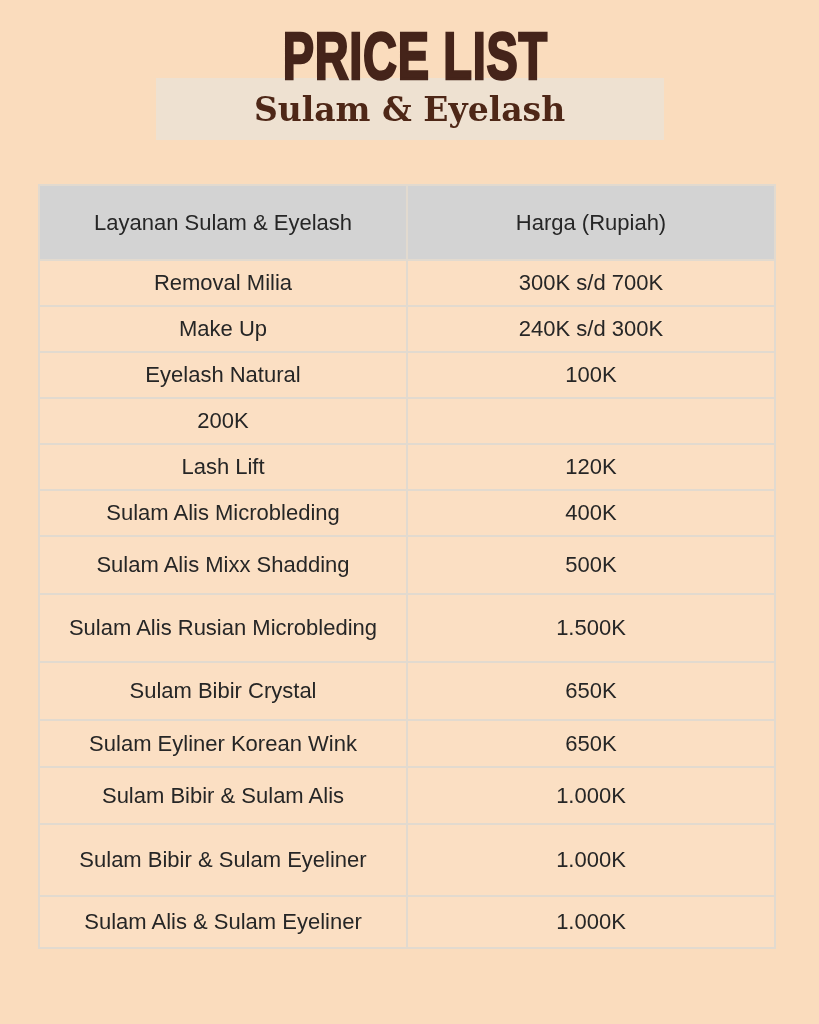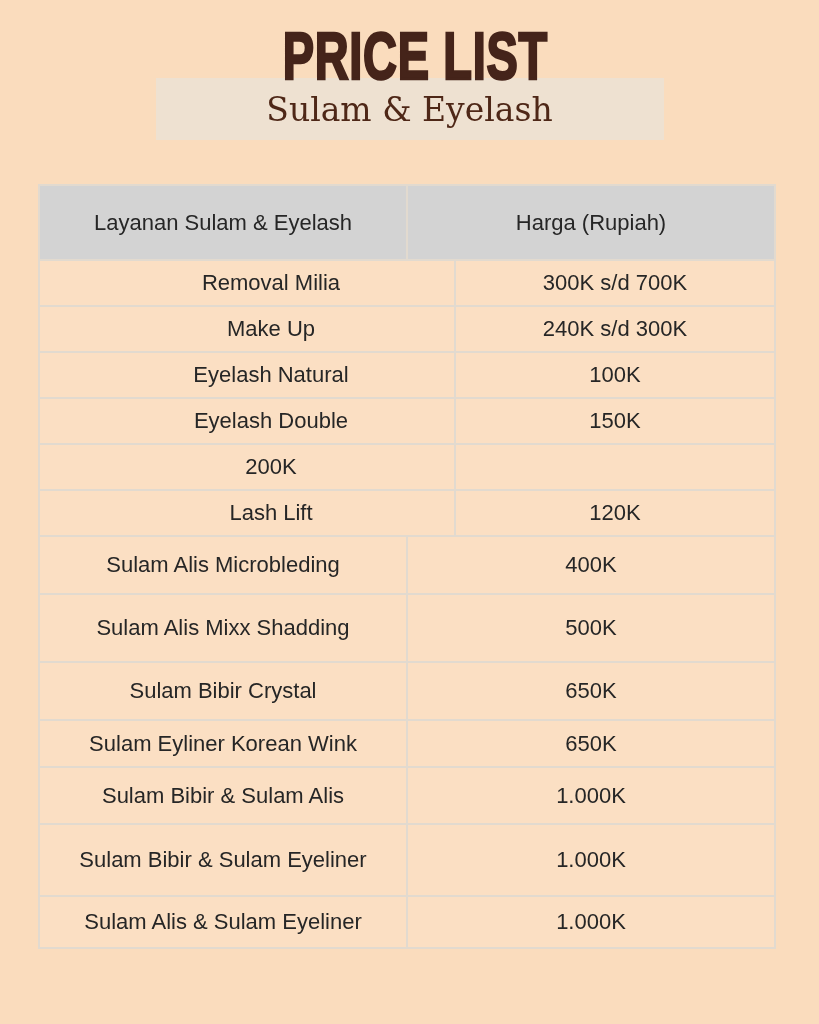--- a/index.html
+++ b/index.html
@@ -43,21 +43,21 @@
     width: 508px;
     height: 62px;
     margin: 0 auto;
     background: var(--subtitle-band);
     display: flex;
     align-items: center;
     justify-content: center;
   }
   .subtitle-band h2 {
     font-family: "DejaVu Serif", serif;
-    font-weight: normal;
+    font-weight: bold;
     font-size: 33px;
     color: var(--subtitle-color);
     white-space: nowrap;
   }
   .price-table {
     position: absolute;
     left: 38px;
     top: 184px;
     width: 738px;
     border: 2px solid var(--grid-line);
@@ -78,21 +78,21 @@
   .t-row .cell:first-child { border-right: 2px solid var(--grid-line); }
   .header-row {
     height: 73px;
     background: var(--header-bg);
   }
   .body-row {
     background: var(--cell-bg);
     border-top: 2px solid var(--grid-line);
   }
   
-  #rows .body-row:nth-child(-n+6) { height: 46px; padding-left: 48px; }
+  #rows .body-row:nth-child(-n+6) { height: 46px; }
   #rows .body-row:nth-child(7)  { height: 58px; }
   #rows .body-row:nth-child(8)  { height: 68px; }
   #rows .body-row:nth-child(9)  { height: 58px; }
   #rows .body-row:nth-child(10) { height: 47px; }
   #rows .body-row:nth-child(11) { height: 57px; }
   #rows .body-row:nth-child(12) { height: 72px; }
   #rows .body-row:nth-child(13) { height: 52px; }
   #rows .body-row:nth-child(14) { height: 57px; }
 </style>
 </head>
@@ -118,37 +118,37 @@
       </div>
       <div class="t-row body-row">
         <div class="cell">Make Up</div>
         <div class="cell">240K s/d 300K</div>
       </div>
       <div class="t-row body-row">
         <div class="cell">Eyelash Natural</div>
         <div class="cell">100K</div>
       </div>
       <div class="t-row body-row">
-        <div class="cell">Eyelash Double</div>
-        <div class="cell">150K</div>
-      </div>
-      <div class="t-row body-row">
         <div class="cell">200K</div>
       </div>
       <div class="t-row body-row">
         <div class="cell">Lash Lift</div>
         <div class="cell">120K</div>
       </div>
       <div class="t-row body-row">
         <div class="cell">Sulam Alis Microbleding</div>
         <div class="cell">400K</div>
       </div>
       <div class="t-row body-row">
         <div class="cell">Sulam Alis Mixx Shadding</div>
         <div class="cell">500K</div>
+      </div>
+      <div class="t-row body-row">
+        <div class="cell">Sulam Alis Rusian Microbleding</div>
+        <div class="cell">1.500K</div>
       </div>
       <div class="t-row body-row">
         <div class="cell">Sulam Bibir Crystal</div>
         <div class="cell">650K</div>
       </div>
       <div class="t-row body-row">
         <div class="cell">Sulam Eyliner Korean Wink</div>
         <div class="cell">650K</div>
       </div>
       <div class="t-row body-row">

